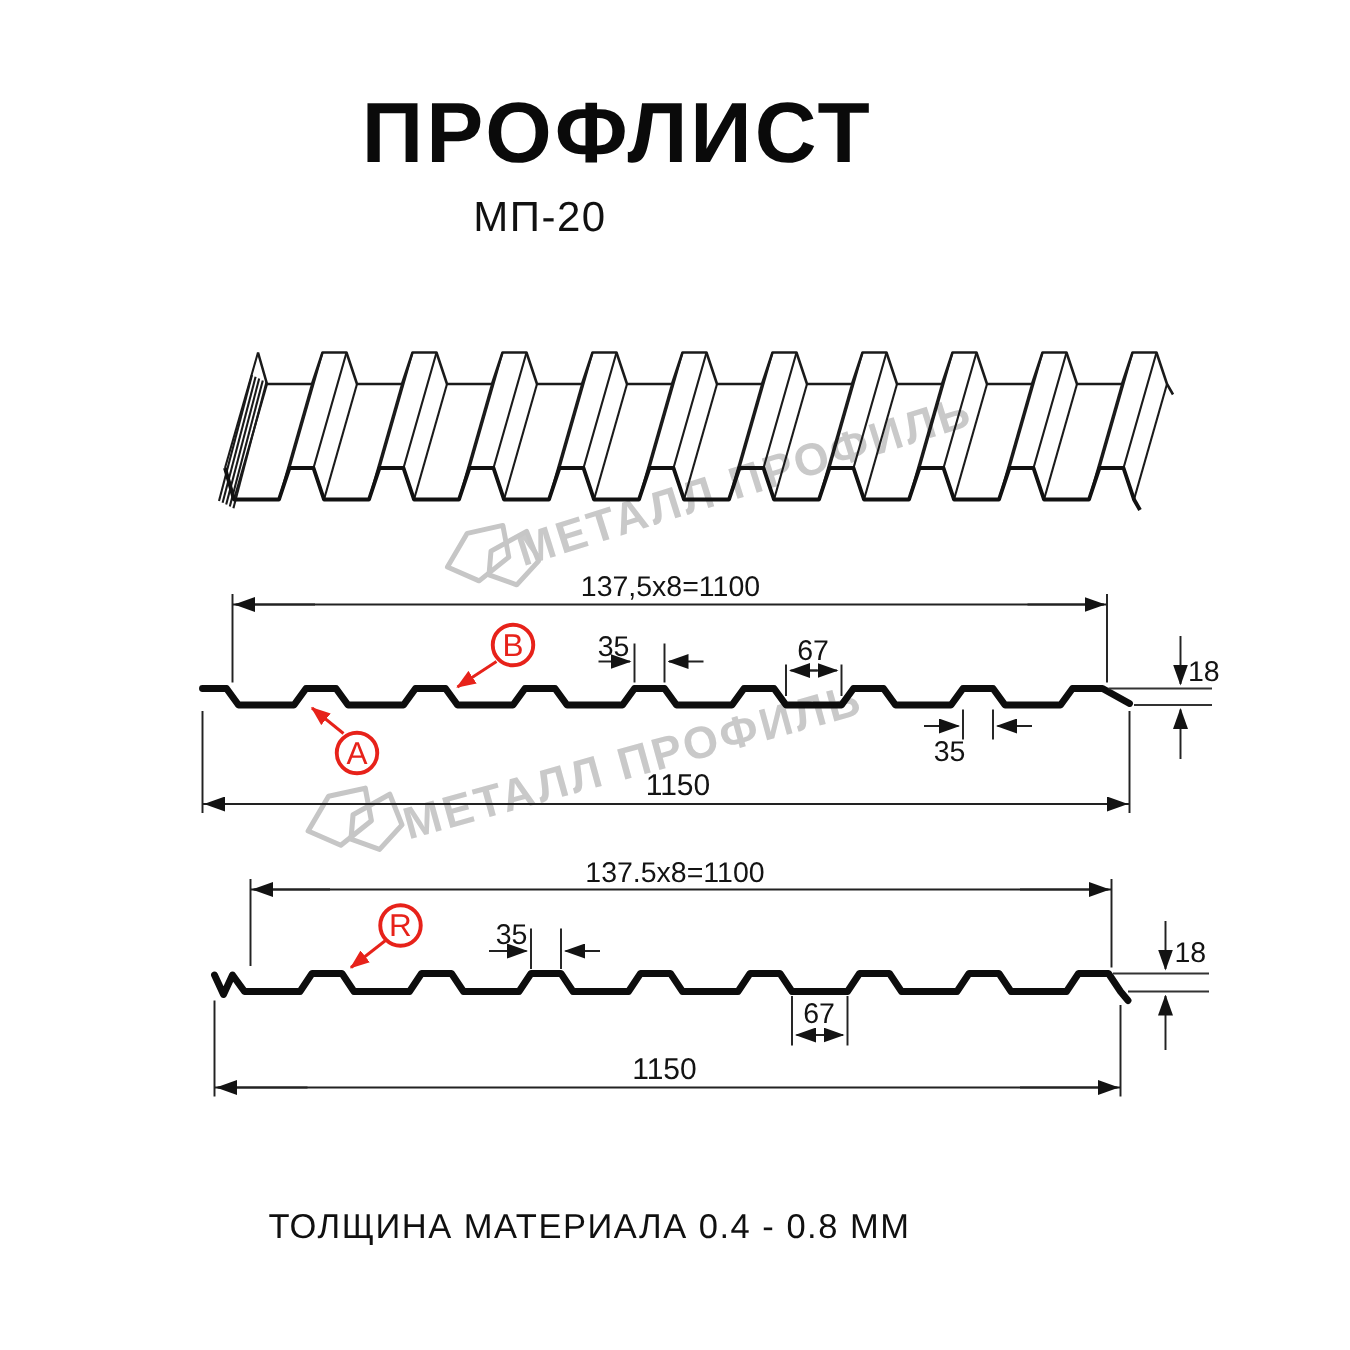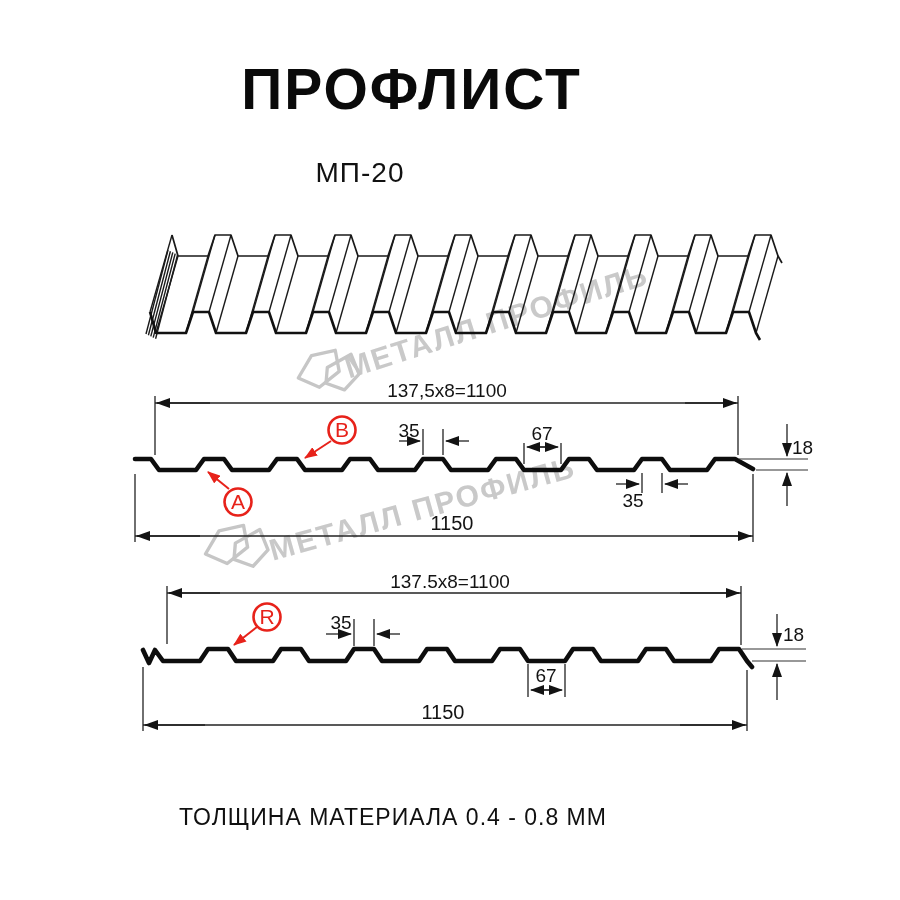--- a/index.html
+++ b/index.html
@@ -2,21 +2,21 @@
 <html><head>
 <meta charset="utf-8">
 <style>
   html,body{margin:0;padding:0;}
   body{width:900px;height:900px;background:#ffffff;position:relative;overflow:hidden;
        font-family:"Liberation Sans", sans-serif;}
   .abs{position:absolute;}
   #title{top:56px;left:0;width:823px;text-align:center;font-size:57px;font-weight:700;
          letter-spacing:2px;color:#0a0a0a;}
   #subtitle{top:129px;left:0;width:720px;text-align:center;font-size:28px;font-weight:500;
-            letter-spacing:1px;color:#111;margin-top:28px;}
+            letter-spacing:1px;color:#111;}
   #footer{top:804px;left:0;width:786px;text-align:center;font-size:23px;font-weight:500;
           letter-spacing:1px;color:#101010;}
   .wm-text{color:#c9c9c9;font-size:30px;font-weight:700;letter-spacing:2px;white-space:nowrap;
            transform-origin:0 50%;}
   #wm1{left:346px;top:352px;transform:rotate(-17.5deg);}
   #wm2{left:270px;top:534px;transform:rotate(-15.5deg);}
   svg{position:absolute;left:0;top:0;}
   .prof{fill:none;stroke:#0d0d0d;stroke-width:4.6;stroke-linejoin:round;stroke-linecap:round;}
   .diml{stroke:#222;stroke-width:1.3;fill:none;}
   .thin{stroke:#333;stroke-width:1.2;fill:none;}

